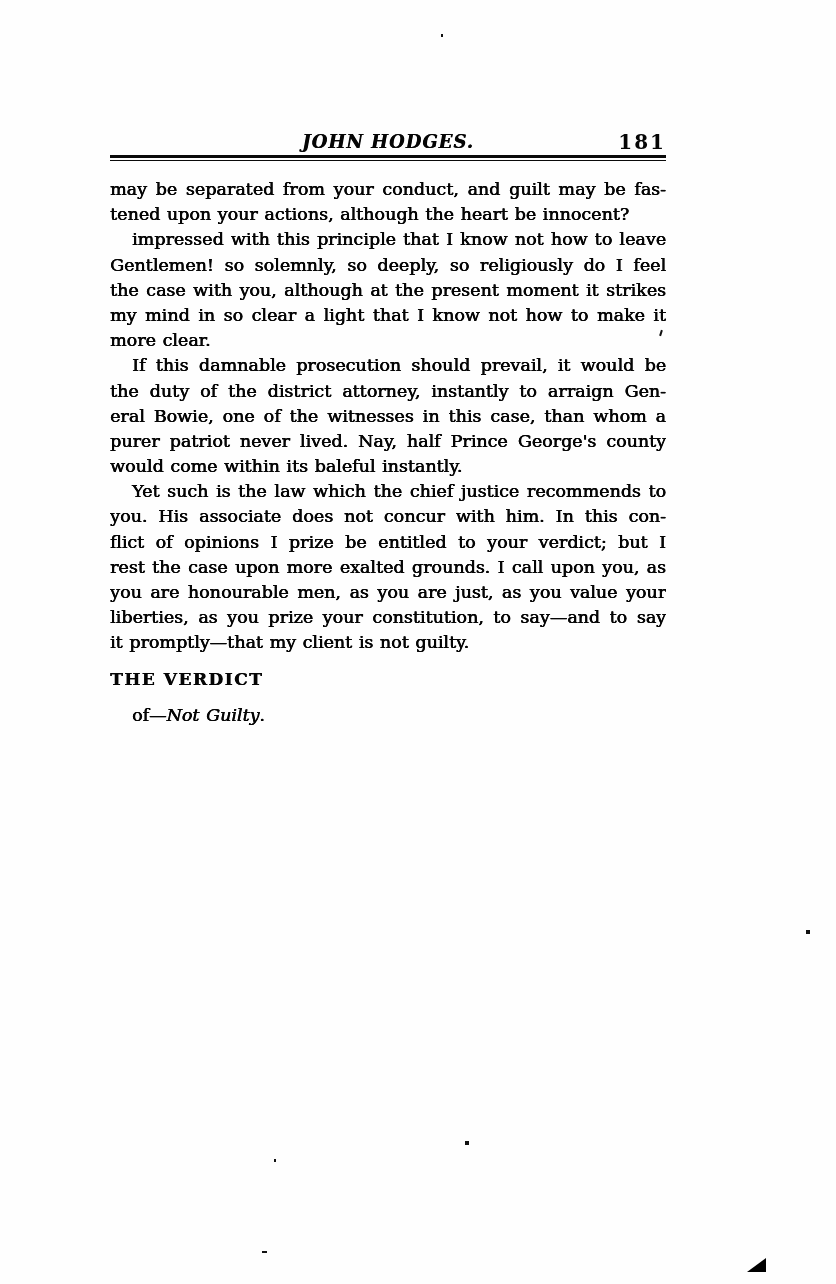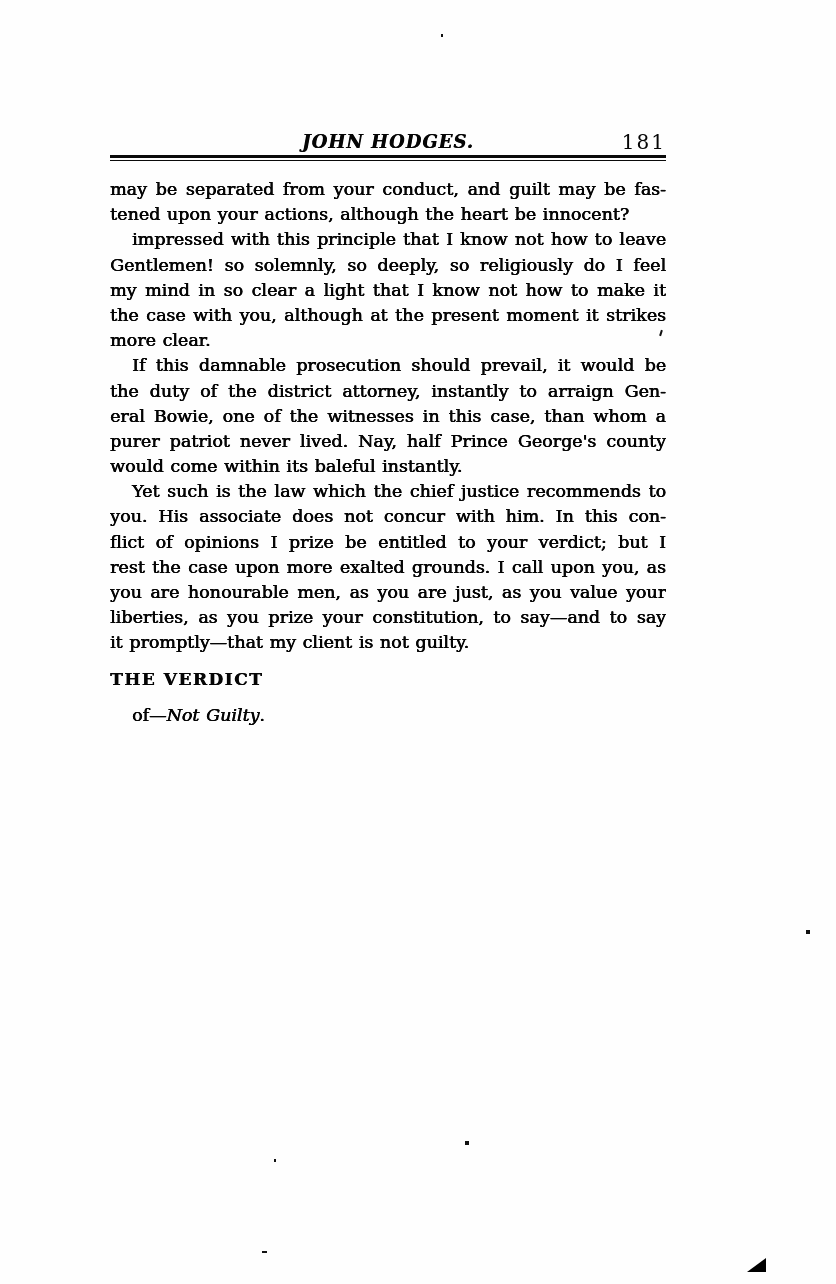--- a/index.html
+++ b/index.html
@@ -34,21 +34,21 @@
     line-height: 20px;
     letter-spacing: 1px;
     text-shadow: 0.4px 0 0 #050505;
   }
 
   .page-number {
     position: absolute;
     right: 0;
     top: -2px;
     font-size: 20px;
-    font-weight: normal;
+    font-weight: bold;
     letter-spacing: 2px;
     font-style: normal;
   }
 
   .rule {
     margin-top: 3px;
     height: 2px;
     border-top: 3px solid #0a0a0a;
     border-bottom: 1px solid #0a0a0a;
   }
@@ -118,22 +118,22 @@
     </div>
     <div class="rule"></div>
     <div class="page-body">
         <div class="para">
           <div class="line"><span>may be separated from your conduct, and guilt may be fas-</span></div>
           <div class="line line-last"><span>tened upon your actions, although the heart be innocent?</span></div>
         </div>
         <div class="para indent">
           <div class="line"><span>impressed with this principle that I know not how to leave</span></div>
           <div class="line"><span>Gentlemen! so solemnly, so deeply, so religiously do I feel</span></div>
+          <div class="line"><span>the case with you, although at the present moment it strikes</span></div>
           <div class="line"><span>my mind in so clear a light that I know not how to make it</span></div>
-          <div class="line"><span>the case with you, although at the present moment it strikes</span></div>
           <div class="line line-last"><span>more clear.</span></div>
         </div>
         <div class="para indent">
           <div class="line"><span>If this damnable prosecution should prevail, it would be</span></div>
           <div class="line"><span>the duty of the district attorney, instantly to arraign Gen-</span></div>
           <div class="line"><span>eral Bowie, one of the witnesses in this case, than whom a</span></div>
           <div class="line"><span>purer patriot never lived. Nay, half Prince George's county</span></div>
           <div class="line line-last"><span>would come within its baleful instantly.</span></div>
         </div>
         <div class="para indent">

